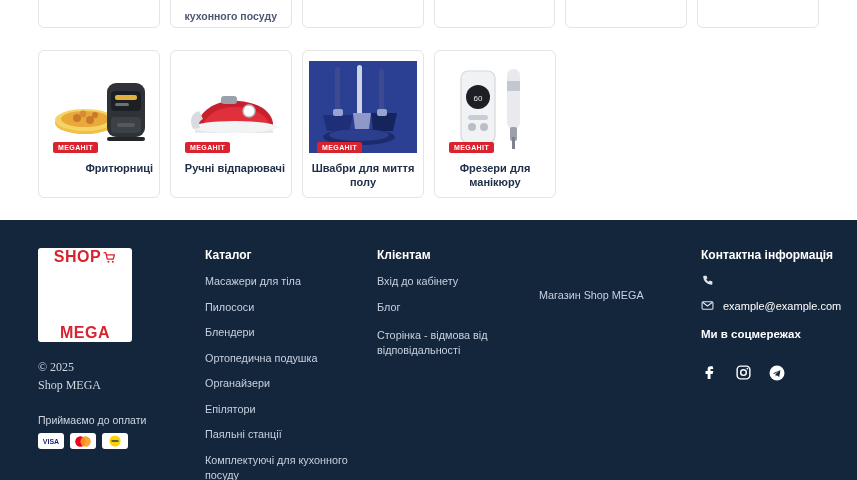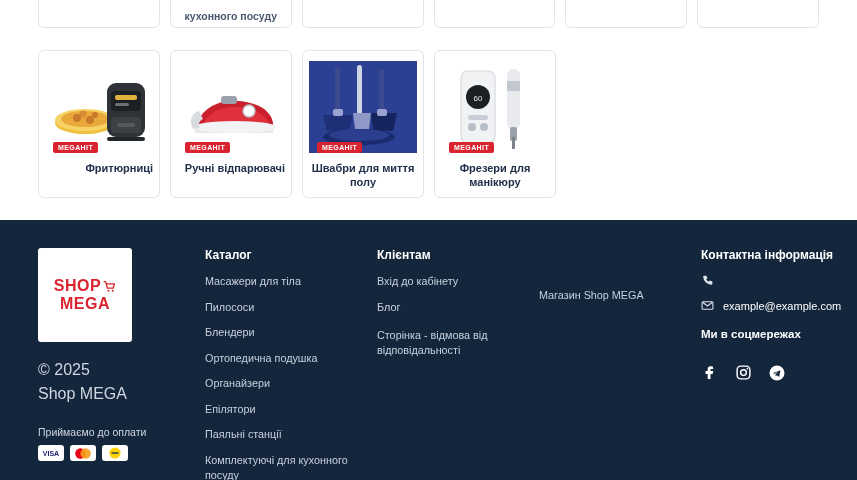--- a/index.html
+++ b/index.html
@@ -101,34 +101,35 @@
     grid-template-columns: 155px 160px 150px 150px 1fr;
     gap: 12px;
   }
   .logo-box {
     width: 94px; height: 94px;
     background: #fff;
     border-radius: 3px;
     display: flex;
     flex-direction: column;
     align-items: center;
-    justify-content: center;
+    justify-content: space-between;
   }
   .logo-shop {
     font-size: 16px; font-weight: bold; color: #d9232e; letter-spacing: .5px;
     display: flex; align-items: center; gap: 2px;
   }
   .logo-mega {
     font-size: 16px; font-weight: bold; color: #d9232e; letter-spacing: .5px;
   }
   .copyright {
     margin-top: 16px;
-    font-size: 16px;
+    font-size: 12px;
     color: #cfd6e0;
     line-height: 1.5;
+    font-family: Liberation Serif, serif;
   }
   .pay-title {
     margin-top: 20px;
     font-size: 10.5px;
     color: #cfd6e0;
   }
   .pay-row { display: flex; gap: 6px; margin-top: 7px; }
   .pay {
     width: 26px; height: 16px; border-radius: 3px;
     background: #fff;

